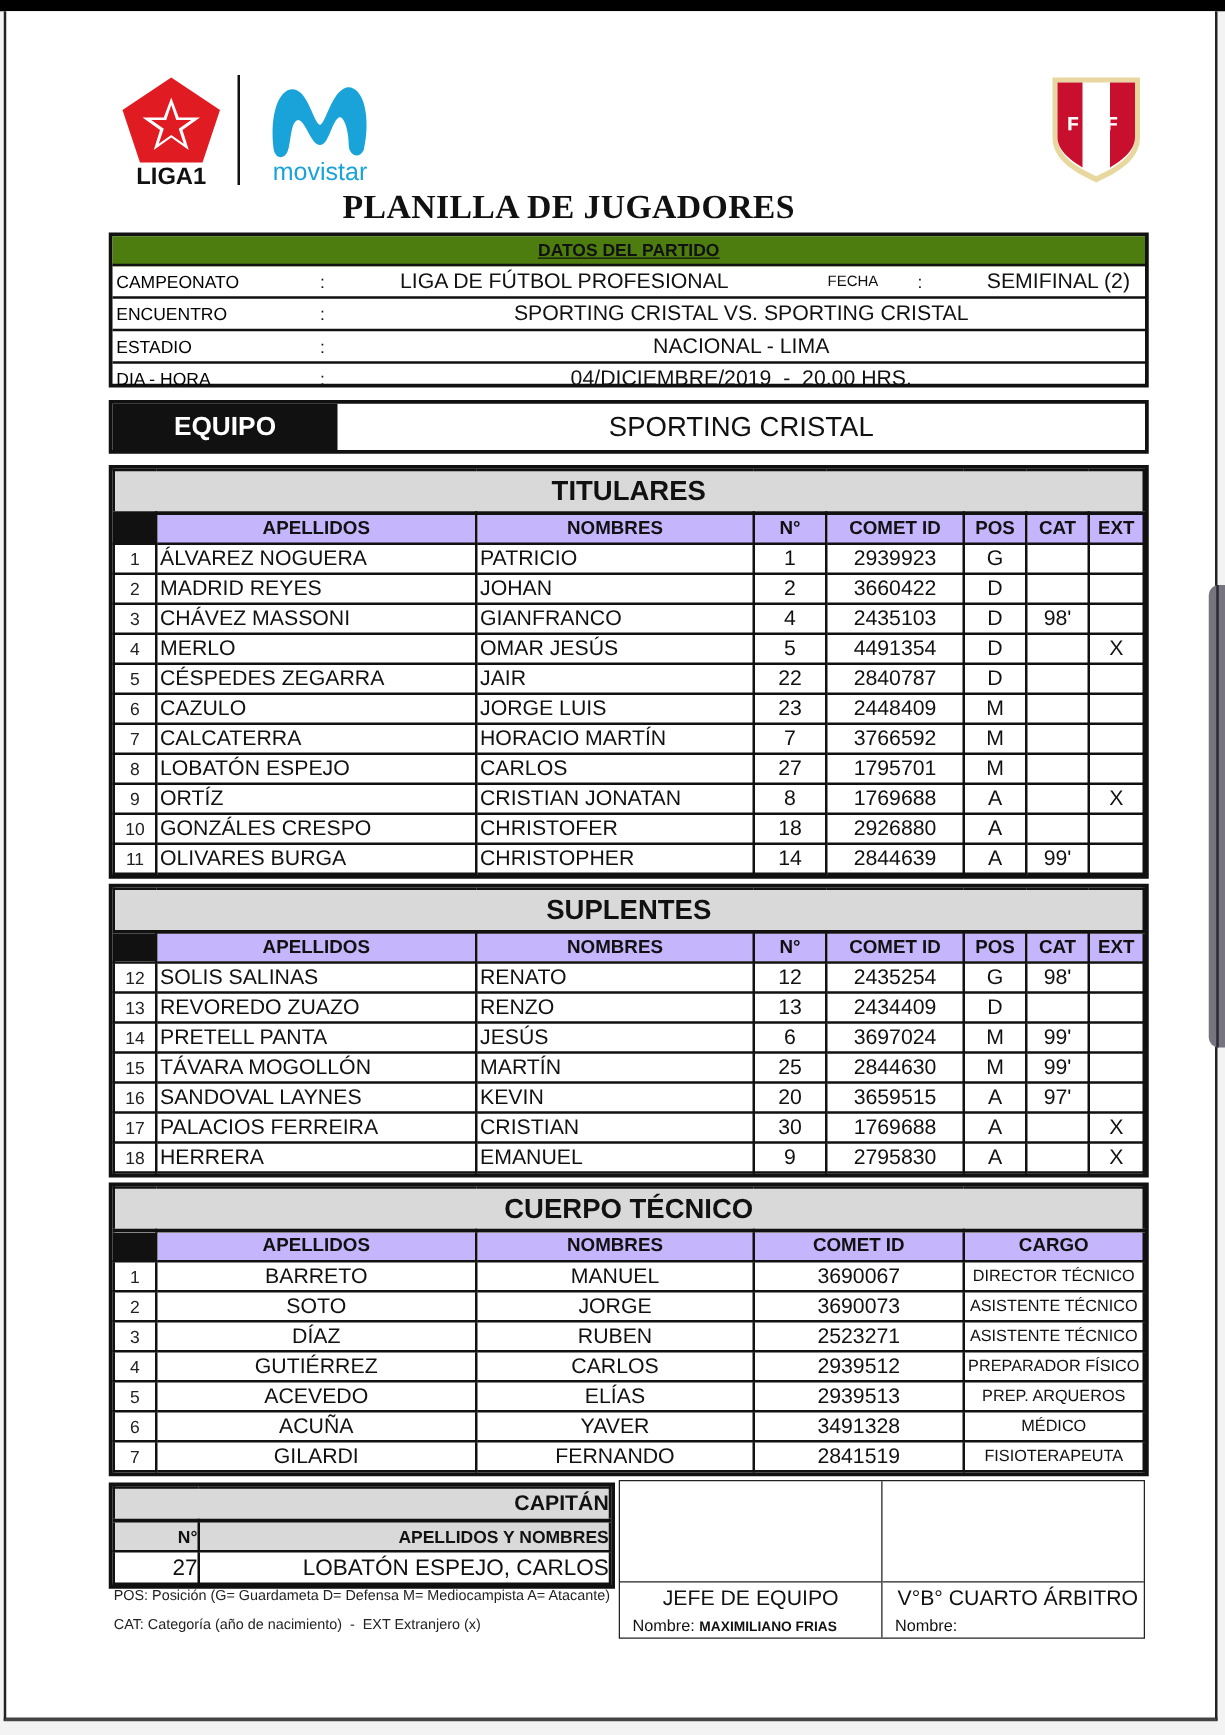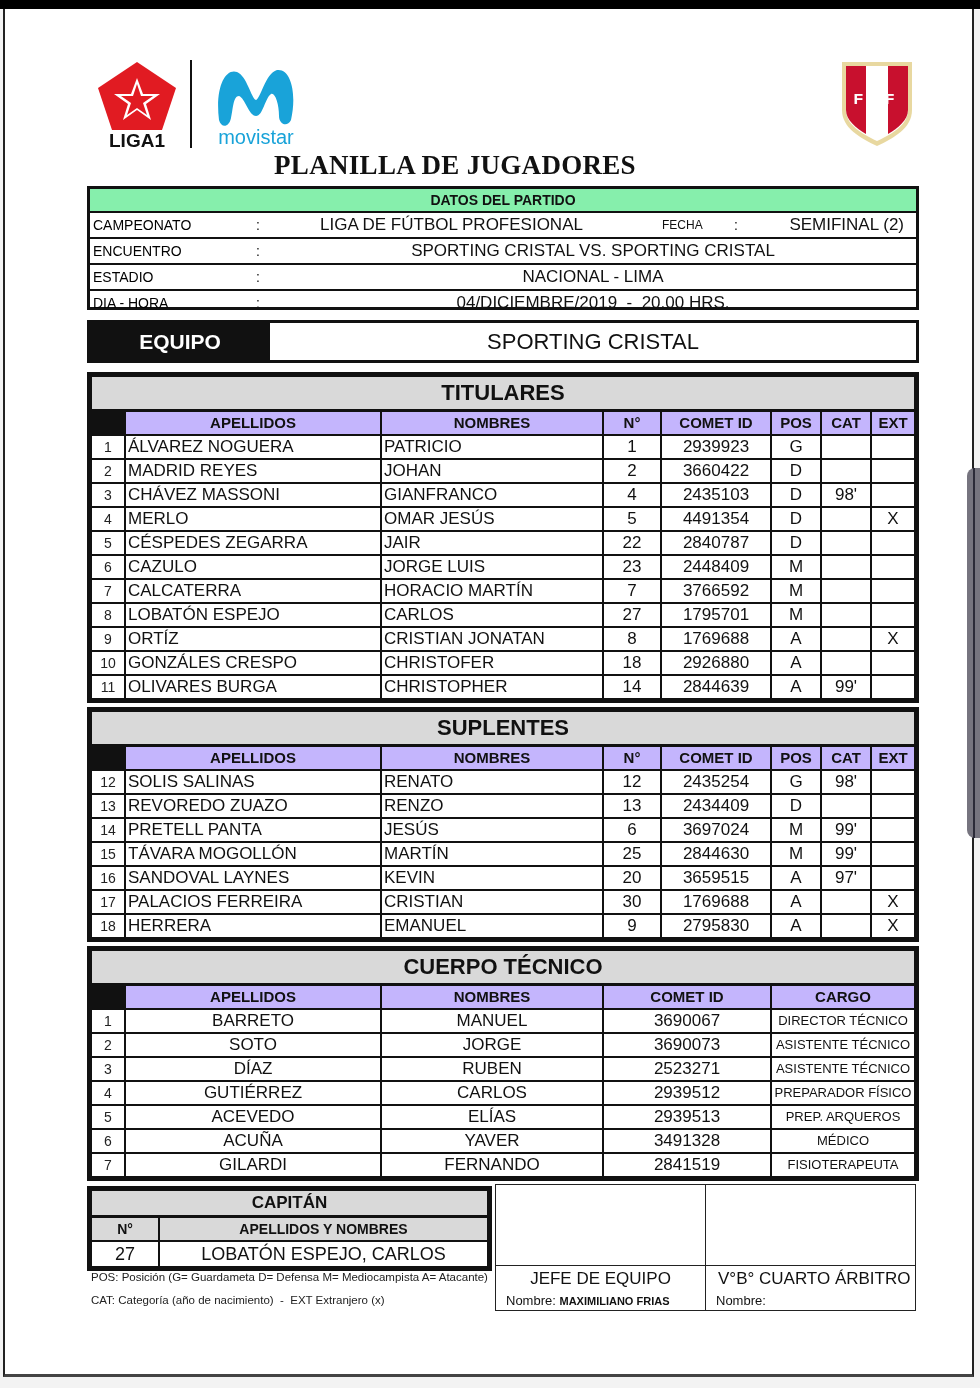--- a/index.html
+++ b/index.html
@@ -12,21 +12,21 @@
   
   .logo-liga { position:absolute; left:92px; top:58px; width:90px; height:92px; }
   .logo-sep { position:absolute; left:190px; top:60px; width:2px; height:88px; background:#111; }
   .logo-movistar { position:absolute; left:207px; top:58px; width:98px; height:92px; }
   .logo-fpf { position:absolute; left:838px; top:58px; width:78px; height:90px; }
 
   .title { position:absolute; left:0; width:910px; top:150px; text-align:center; font-family:"Liberation Serif", serif; font-weight:bold; font-size:27px; letter-spacing:0.3px; }
 
   
   .box { position:absolute; border:3px solid #111; box-sizing:border-box; background:#fff; }
-  .gray { background:#86efac; }
+  .gray { background:#4d7c0f;text-decoration:underline; }
 
   
   .datos { left:87px; top:186px; width:832px; height:124px; }
   .datos .hdr { height:22px; border-bottom:2px solid #111; text-align:center; font-weight:bold; font-size:14px; line-height:22px; }
   .datos .row { position:relative; height:24px; border-bottom:2px solid #111; font-size:17px; line-height:24px; }
   .datos .row:last-child { border-bottom:none; }
   .datos .lbl { position:absolute; left:3px; font-size:14px; color:#000000; }
   .datos .colon { position:absolute; left:166px; font-size:14px; }
   .datos .val { position:absolute; left:180px; right:0; text-align:center; }
   .datos .val.left { left:230px; right:auto; text-align:left; }
@@ -48,21 +48,21 @@
   .roster td.idx { font-size:14px; text-align:center; color:#222; }
   .roster td.c { text-align:center; }
   .roster td.l { text-align:left; padding-left:2px;border-radius:10px; }
   .roster td.small { font-size:13px; }
   .titulares { left:87px; top:372px; width:832px; }
   .suplentes { left:87px; top:707px; width:832px; }
   .cuerpo { left:87px; top:946px; width:832px; }
 
   
   .capitan { left:87px; top:1186px; width:405px; }
-  .capitan td { border:2px solid #111; text-align:center; padding:0; }
+  .capitan td { border:2px solid #111; text-align:right; padding:0; }
   .capitan .ttl td { background:#d9d9d9; font-weight:bold; font-size:17px; height:24px; border-bottom:3px solid #111; }
   .capitan .hd td { background:#d9d9d9; font-weight:bold; font-size:14px; height:22px; }
   .capitan .dt td { font-size:18px; height:24px; }
 
   .legend { position:absolute; left:91px; font-size:11.5px; color:#222; }
 
   
   .sign { position:absolute; left:495px; top:1184px; width:421px; height:127px; border:1px solid #222; box-sizing:border-box; display:flex; }
   .sign .col { flex:1; position:relative; }
   .sign .col + .col { border-left:1px solid #222; }

